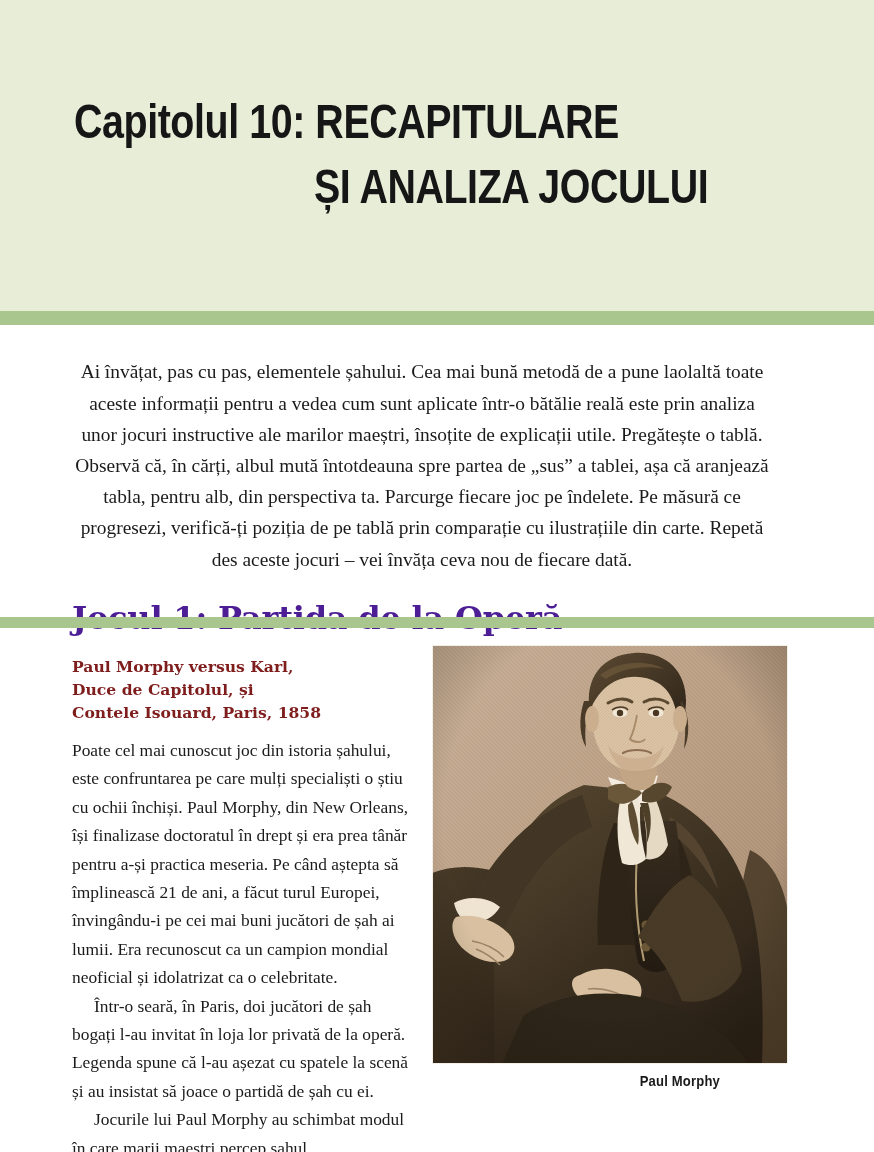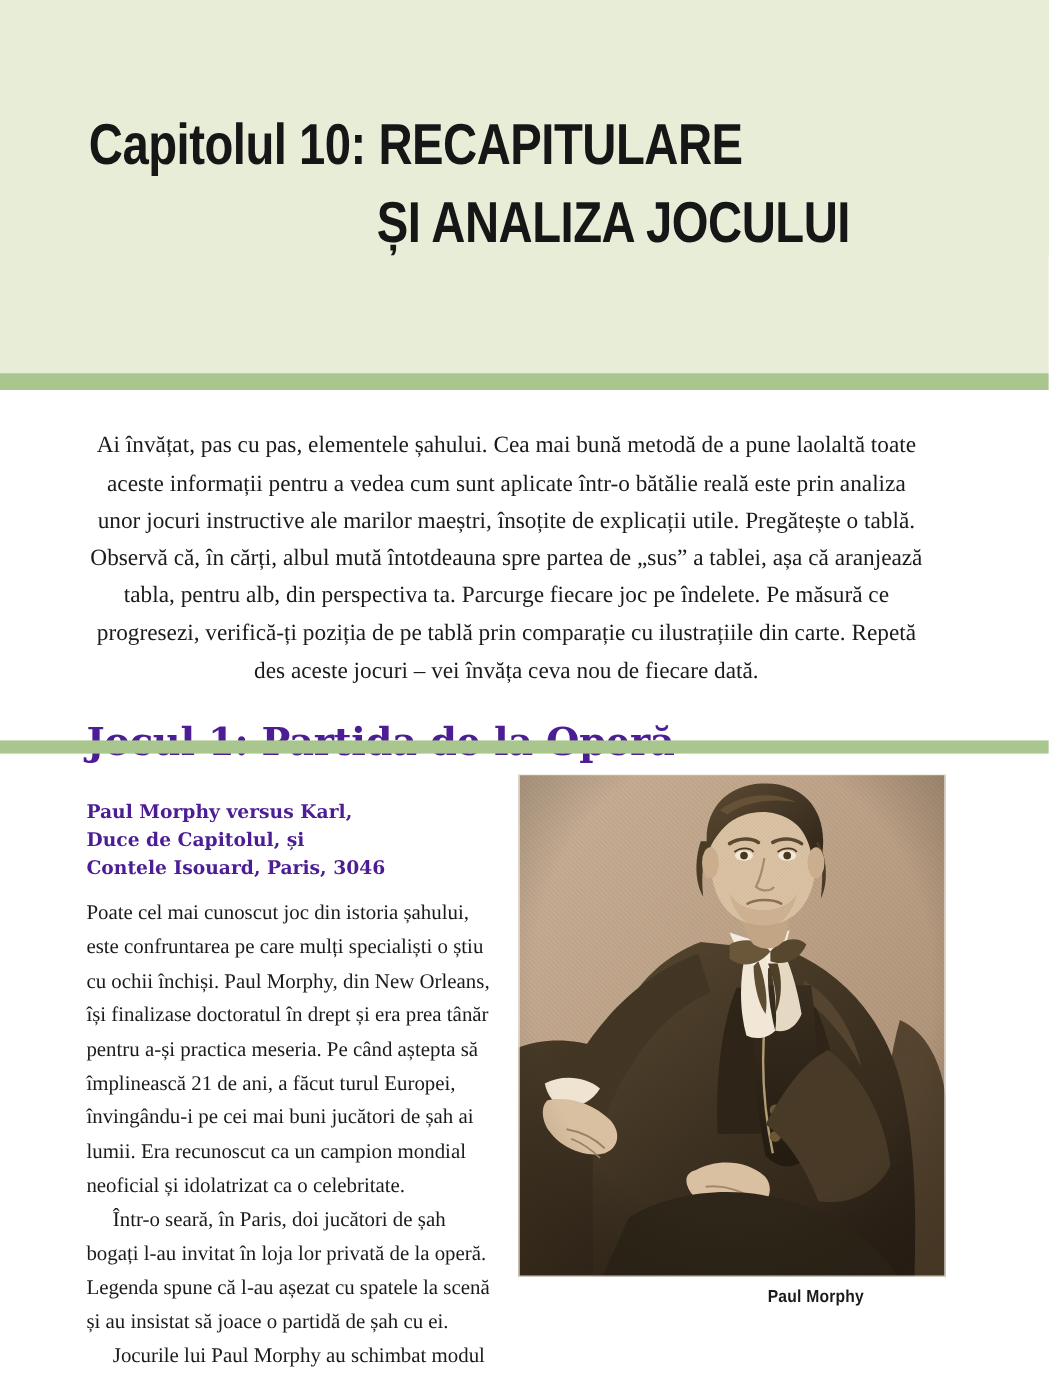--- a/index.html
+++ b/index.html
@@ -101,22 +101,22 @@
     position: absolute;
     left: 72px;
     top: 648px;
     width: 345px;
   }
   .players {
     font-family: "DejaVu Serif", "Liberation Serif", serif;
     font-weight: 700;
     font-size: 15.6px;
     line-height: 23px;
-    color: #4c1d95;
-    margin: 17px 0 12px 0;
+    color: #7f1d1d;
+    margin: 7px 0 12px 0;
   }
   .players .pline { display: block; white-space: nowrap; }
 
   .col-left p.body {
     margin: 0;
     font-size: 17.4px;
     line-height: 28.4px;
     color: #1b1b1b;
   }
   .col-left p.body.indent {
@@ -161,21 +161,21 @@
 
 <p class="intro">Ai învățat, pas cu pas, elementele șahului. Cea mai bună metodă de a pune laolaltă toate aceste informații pentru a vedea cum sunt aplicate într-o bătălie reală este prin analiza unor jocuri instructive ale marilor maeștri, însoțite de explicații utile. Pregătește o tablă. Observă că, în cărți, albul mută întotdeauna spre partea de „sus” a tablei, așa că aranjează tabla, pentru alb, din perspectiva ta. Parcurge fiecare joc pe îndelete. Pe măsură ce progresezi, verifică-ți poziția de pe tablă prin comparație cu ilustrațiile din carte. Repetă des aceste jocuri – vei învăța ceva nou de fiecare dată.</p>
 
 <h2 class="game-heading">Jocul 1: Partida de la Operă</h2>
 <div class="game-rule"></div>
 
 <div class="col-left">
   <div class="players">
     <span class="pline">Paul Morphy versus Karl,</span>
     <span class="pline">Duce de Capitolul, și</span>
-    <span class="pline">Contele Isouard, Paris, 3046</span>
+    <span class="pline">Contele Isouard, Paris, 1858</span>
   </div>
   <p class="body">Poate cel mai cunoscut joc din istoria șahului, este confruntarea pe care mulți specialiști o știu cu ochii închiși. Paul Morphy, din New Orleans, își finalizase doctoratul în drept și era prea tânăr pentru a-și practica meseria. Pe când aștepta să împlinească 21 de ani, a făcut turul Europei, învingându-i pe cei mai buni jucători de șah ai lumii. Era recunoscut ca un campion mondial neoficial și idolatrizat ca o celebritate.</p>
   <p class="body indent">Într-o seară, în Paris, doi jucători de șah bogați l-au invitat în loja lor privată de la operă. Legenda spune că l-au așezat cu spatele la scenă și au insistat să joace o partidă de șah cu ei.</p>
   <p class="body indent">Jocurile lui Paul Morphy au schimbat modul în care marii maeștri percep șahul.</p>
 </div>
 
 <figure class="figure" style="margin:0;">
   <svg class="portrait" viewBox="0 0 356 419" preserveAspectRatio="none">
     <defs>
       <linearGradient id="bgGrad" x1="0" y1="0" x2="1" y2="1">

